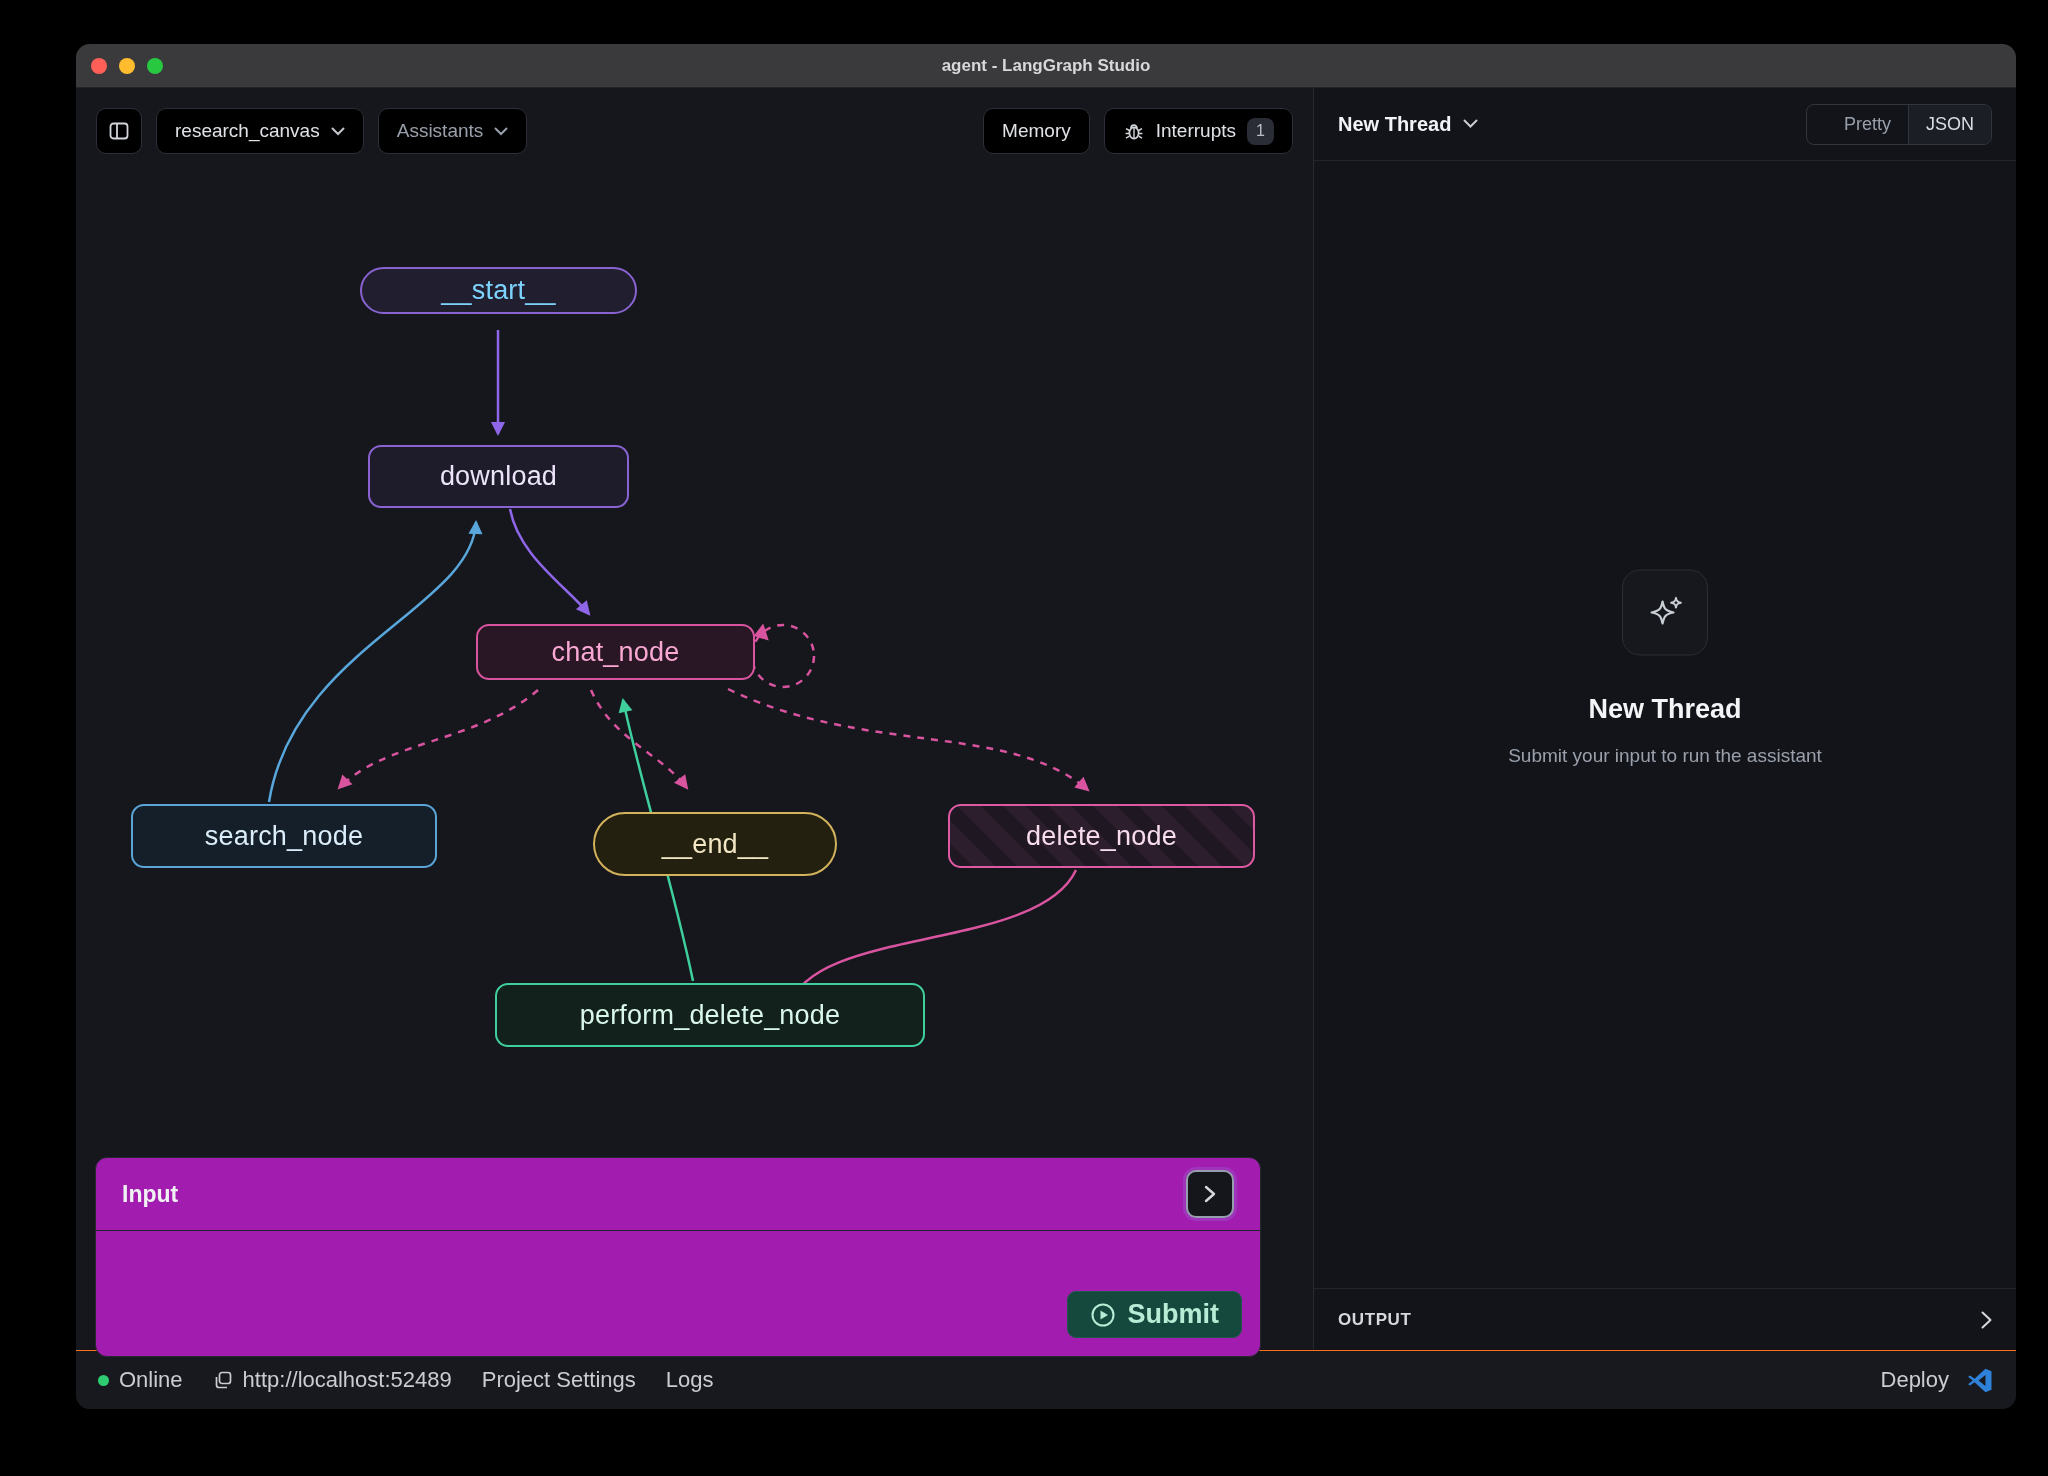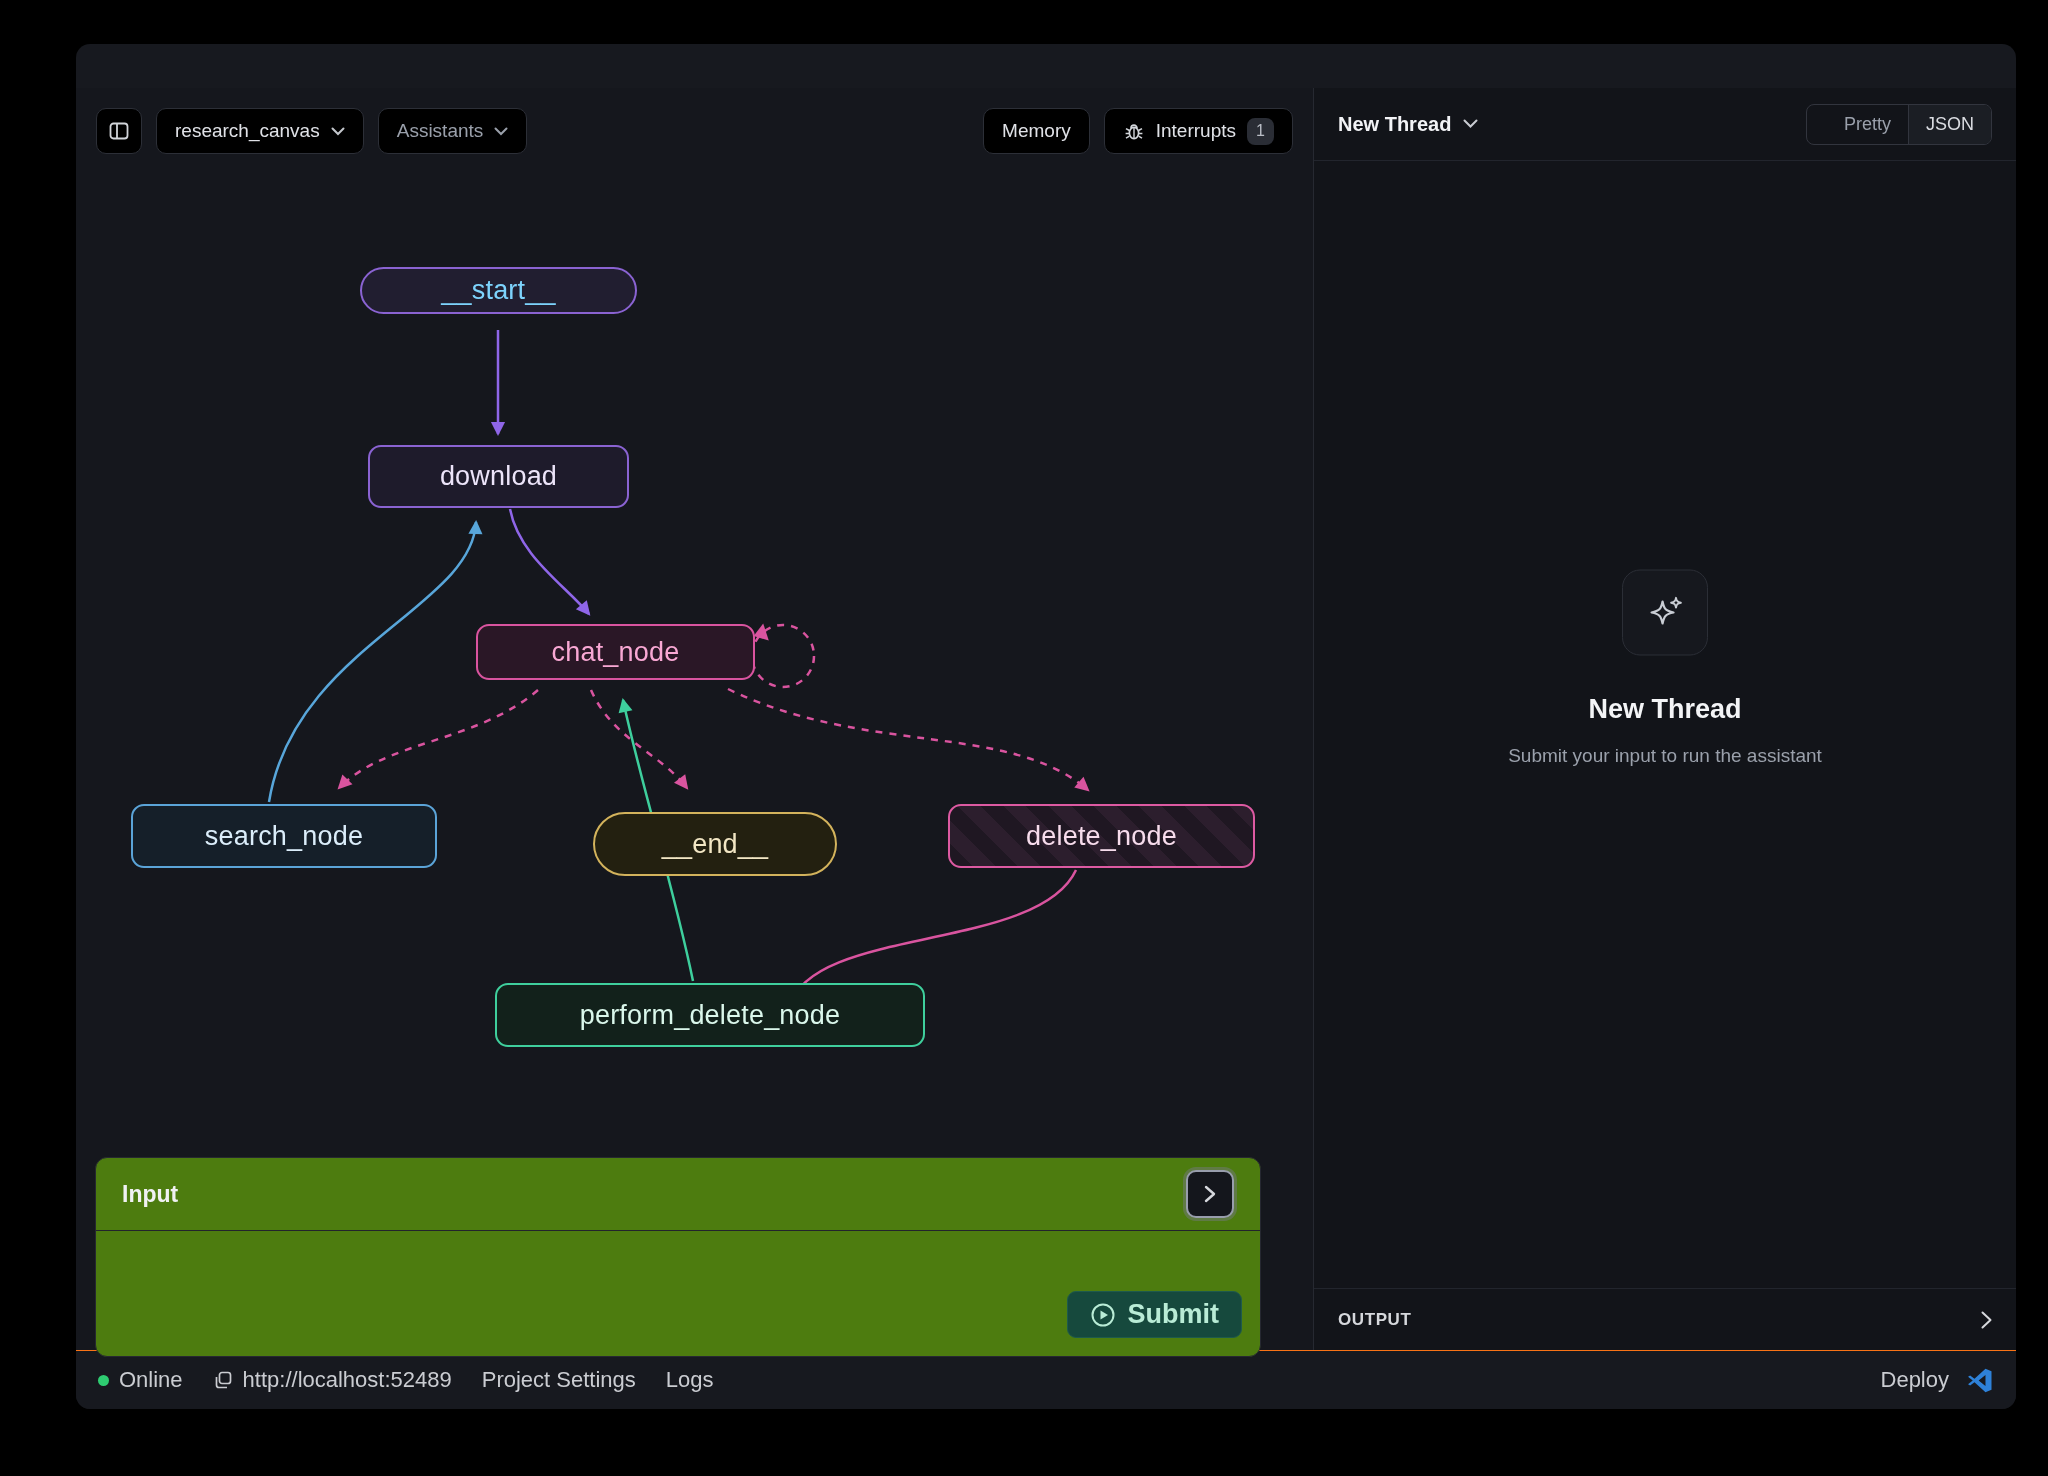--- a/index.html
+++ b/index.html
@@ -51,21 +51,21 @@
   #n-download{ left:292px; top:357px; width:261px; height:63px; border-color:#8a63d2; background:#1e1b2b; color:#ece4f9; }
   #n-chat   { left:400px; top:536px; width:279px; height:56px; border-color:#d9549f; background:#2a1726; color:#f9a8d4; }
   #n-search { left:55px;  top:716px; width:306px; height:64px; border-color:#5ba4d8; background:#151f29; color:#dbedfa; }
   #n-end    { left:517px; top:716px; width:244px; height:64px; border-color:#d3b35c; background:#232010; color:#f2e6c4;margin-top:8px; }
   #n-delete { left:872px; top:716px; width:307px; height:64px; border-color:#dd5aa2;
               background:repeating-linear-gradient(45deg,#1f1722 0 16px,#2c1e2d 16px 32px); color:#f7dcec; }
   #n-perform{ left:419px; top:895px; width:430px; height:64px; border-color:#3fcf9d; background:#12211b; color:#daf7eb; }
 
   
   .input-card { position:absolute; left:19px; top:1069px; width:1166px; height:200px;
-                background:#4d7c0f; border:1px solid #262831; border-radius:12px;
+                background:#a21caf; border:1px solid #262831; border-radius:12px;
                 z-index:5; display:flex; flex-direction:column; }
   .input-header { display:flex; align-items:center; justify-content:space-between;
                   padding:12px 26px; border-bottom:1px solid #22242c; }
   .input-title { color:#f0f1f3; font-size:23px; font-weight:700; }
   .expand-btn { width:48px; height:48px; border-radius:10px; background:#14161c;
                 border:2px solid #989dac; box-shadow:0 0 0 3px rgba(146,118,214,.28);
                 display:flex; align-items:center; justify-content:center; }
   .input-body { flex:1; position:relative; }
   .submit-btn { position:absolute; right:18px; bottom:18px; height:47px;
                 display:flex; align-items:center; gap:12px; padding:0 22px;
@@ -102,20 +102,28 @@
   .sb-item { display:flex; align-items:center; gap:10px; margin-right:30px; }
   .dot { width:11px; height:11px; border-radius:50%; background:#2ecc71; }
   .sb-right { margin-left:auto; display:flex; align-items:center; gap:18px; }
   svg { display:block; }
 </style>
 </head>
 <body>
 
 <div class="window">
 
+  <div class="titlebar">
+    <div class="traffic">
+      <div class="light l-red"></div>
+      <div class="light l-yellow"></div>
+      <div class="light l-green"></div>
+    </div>
+    <div class="title-text">agent - LangGraph Studio</div>
+  </div>
 
   <div class="main">
 
     <div class="canvas">
 
       <div class="toolbar">
         <div class="tbtn icon-only">
           <svg width="24" height="24" viewBox="0 0 24 24">
             <rect x="3.5" y="4.5" width="17" height="15" rx="3" fill="none" stroke="#d2d5da" stroke-width="1.8"></rect>
             <line x1="10" y1="4.5" x2="10" y2="19.5" stroke="#d2d5da" stroke-width="1.8"></line>

